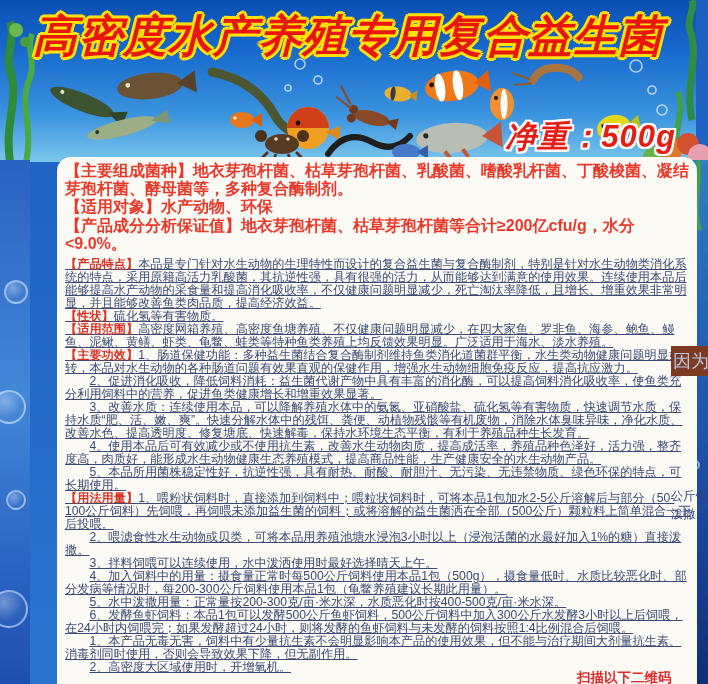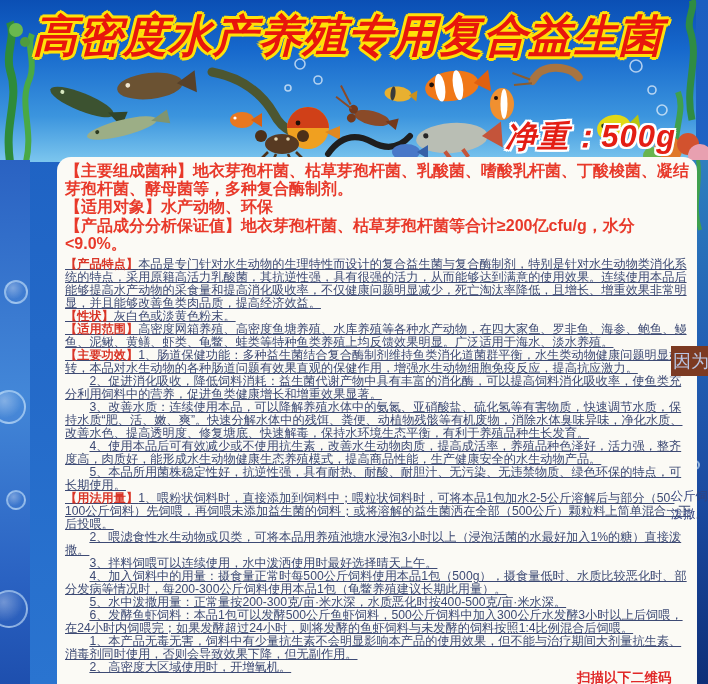--- a/index.html
+++ b/index.html
@@ -206,23 +206,23 @@
 
     <div class="intro">
       <p><span class="lbl-intro">【主要组成菌种】</span><span>地衣芽孢杆菌、枯草芽孢杆菌、乳酸菌、嗜酸乳杆菌、丁酸梭菌、凝结芽孢杆菌、酵母菌等，多种复合酶制剂。</span></p>
       <p><span>【适用对象】</span><span>水产动物、环保</span></p>
       <p><span>【产品成分分析保证值】</span><span>地衣芽孢杆菌、枯草芽孢杆菌等合计≥200亿cfu/g，水分&lt;9.0%。</span></p>
     </div>
 
     <div class="body-wrap">
       <p class="body"><span class="lbl">【产品特点】</span><span>本品是专门针对水生动物的生理特性而设计的复合益生菌与复合酶制剂，特别是针对水生动物类消化系统的特点，采用原籍高活力乳酸菌，其抗逆性强，具有很强的活力，从而能够达到满意的使用效果。连续使用本品后能够提高水产动物的采食量和提高消化吸收率，不仅健康问题明显减少，死亡淘汰率降低，且增长、增重效果非常明显，并且能够改善鱼类肉品质，提高经济效益。</span></p>
 
-      <p class="body"><span class="lbl">【性状】</span><span>灰白色或淡黄色粉末。</span></p>
-
-      <p class="body"><span class="lbl">【适用范围】</span><span>高密度网箱养殖、高密度鱼塘养殖、水库养殖等各种水产动物，在四大家鱼、罗非鱼、海参、鲍鱼、鳗鱼、泥鳅、黄鳝、虾类、龟鳖、蛙类等特种鱼类养殖上均反馈效果明显。广泛适用于海水、淡水养殖。</span></p>
+      <p class="body"><span class="lbl">【性状】</span><span>硫化氢等有害物质。</span></p>
+
+      <p class="body"><span class="lbl">【适用范围】</span><span>高密度网箱养殖、高密度鱼塘养殖、不仅健康问题明显减少，在四大家鱼、罗非鱼、海参、鲍鱼、鳗鱼、泥鳅、黄鳝、虾类、龟鳖、蛙类等特种鱼类养殖上均反馈效果明显。广泛适用于海水、淡水养殖。</span></p>
 
       <p class="body"><span class="lbl">【主要功效】</span><span>1、肠道保健功能：多种益生菌结合复合酶制剂维持鱼类消化道菌群平衡，水生类动物健康问题明显好转，本品对水生动物的各种肠道问题有效果直观的保健作用，增强水生动物细胞免疫反应，提高抗应激力。</span></p>
       <p class="body ind">2、促进消化吸收，降低饲料消耗：益生菌代谢产物中具有丰富的消化酶，可以提高饲料消化吸收率，使鱼类充分利用饲料中的营养，促进鱼类健康增长和增重效果显著。</p>
       <p class="body ind">3、改善水质：连续使用本品，可以降解养殖水体中的氨氮、亚硝酸盐、硫化氢等有害物质，快速调节水质，保持水质“肥、活、嫩、爽”。快速分解水体中的残饵、粪便、动植物残骸等有机废物，消除水体臭味异味，净化水质、改善水色、提高透明度、修复塘底、快速解毒，保持水环境生态平衡，有利于养殖品种生长发育。</p>
       <p class="body ind">4、使用本品后可有效减少或不使用抗生素，改善水生动物肉质，提高成活率，养殖品种色泽好，活力强，整齐度高，肉质好，能形成水生动物健康生态养殖模式，提高商品性能，生产健康安全的水生动物产品。</p>
       <p class="body ind">5、本品所用菌株稳定性好，抗逆性强，具有耐热、耐酸、耐胆汁、无污染、无违禁物质、绿色环保的特点，可长期使用。</p>
 
       <p class="body"><span class="lbl">【用法用量】</span><span>1、喂粉状饲料时，直接添加到饲料中；喂粒状饲料时，可将本品1包加水2-5公斤溶解后与部分（50-100公斤饲料）先饲喂，再饲喂未添加益生菌的饲料；或将溶解的益生菌洒在全部（500公斤）颗粒料上简单混合一下后投喂。</span></p>
       <p class="body ind">2、喂滤食性水生动物或贝类，可将本品用养殖池塘水浸泡3小时以上（浸泡活菌的水最好加入1%的糖）直接泼撒。</p>
       <p class="body ind">3、拌料饲喂可以连续使用，水中泼洒使用时最好选择晴天上午。</p>

